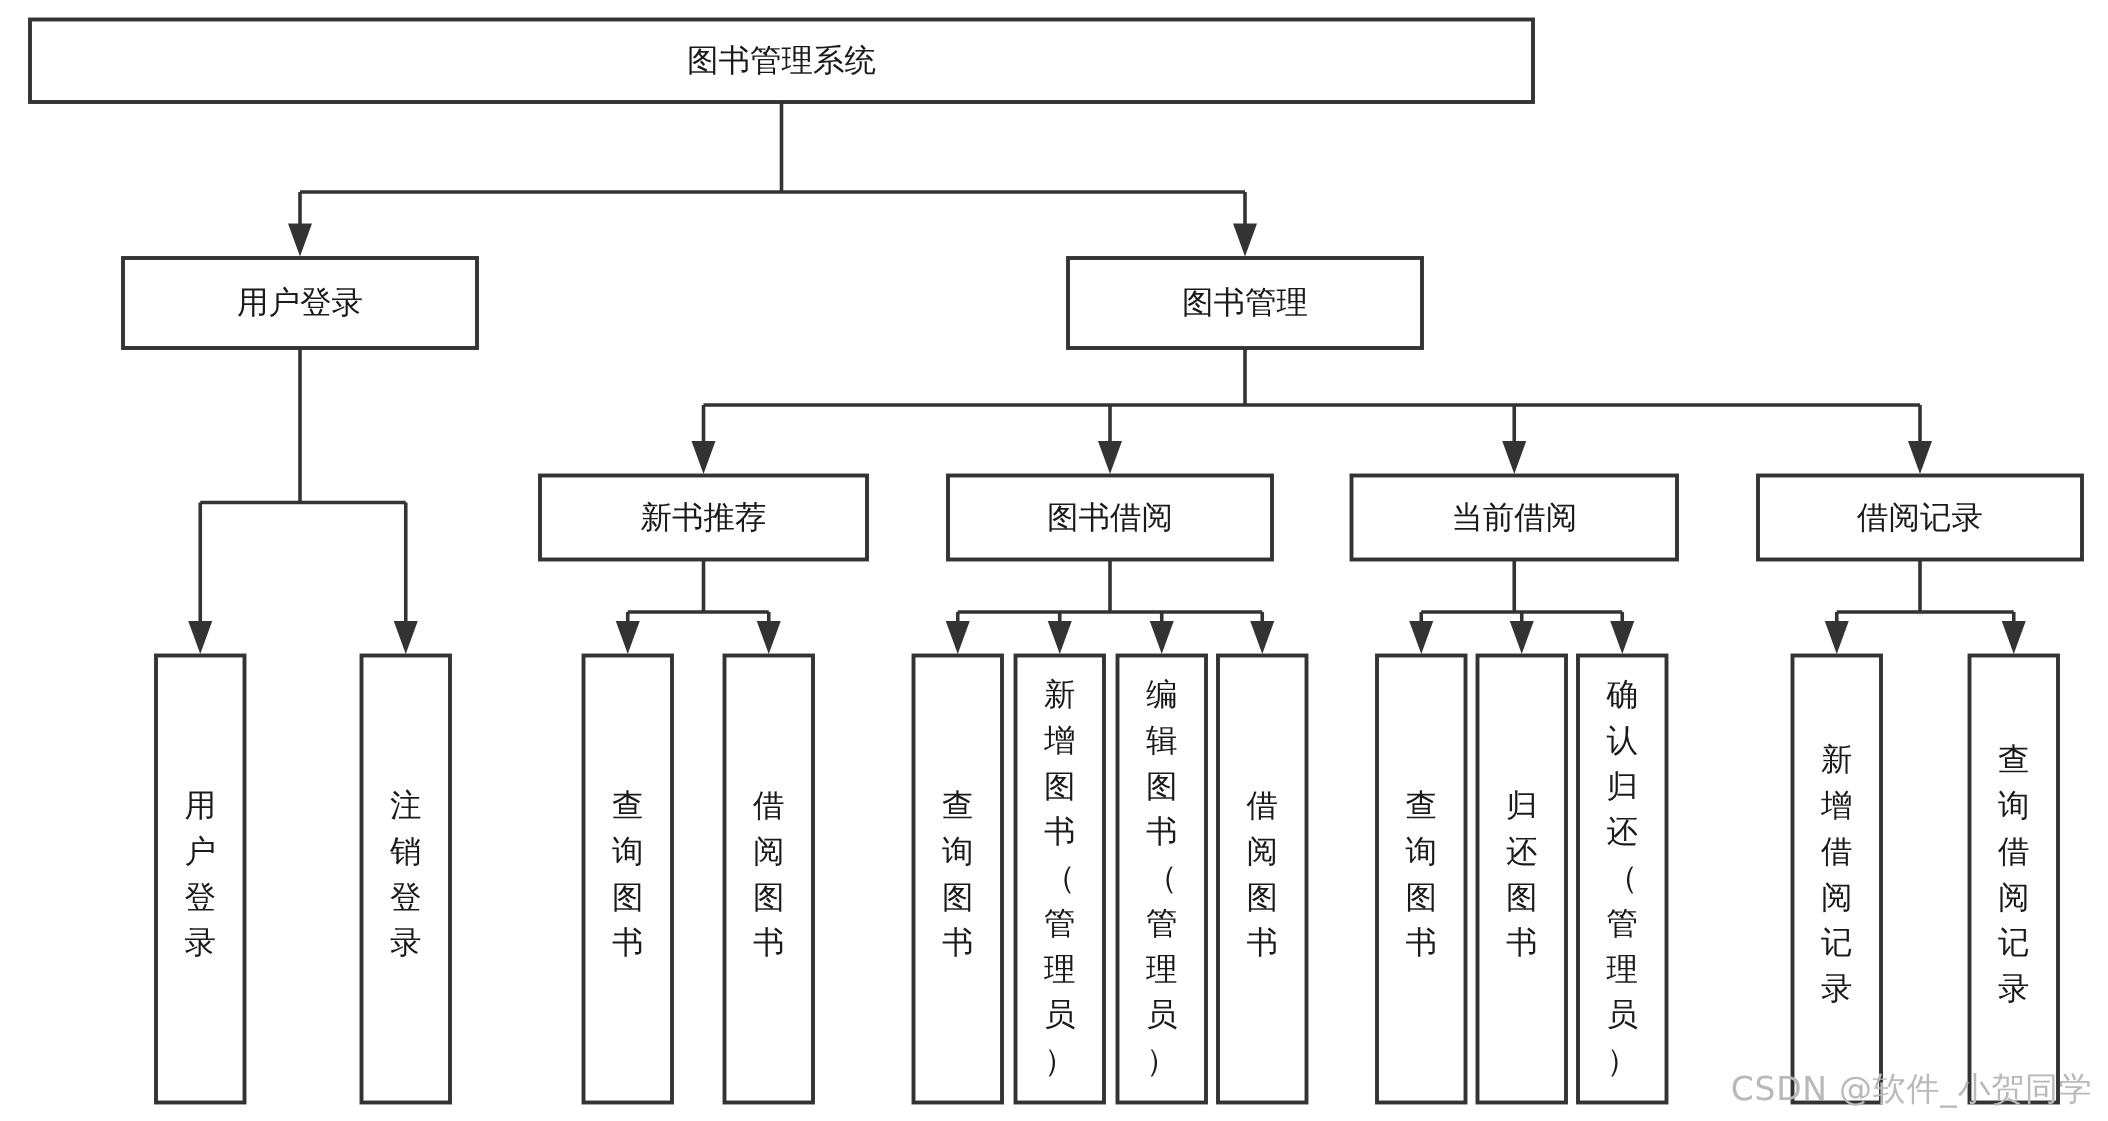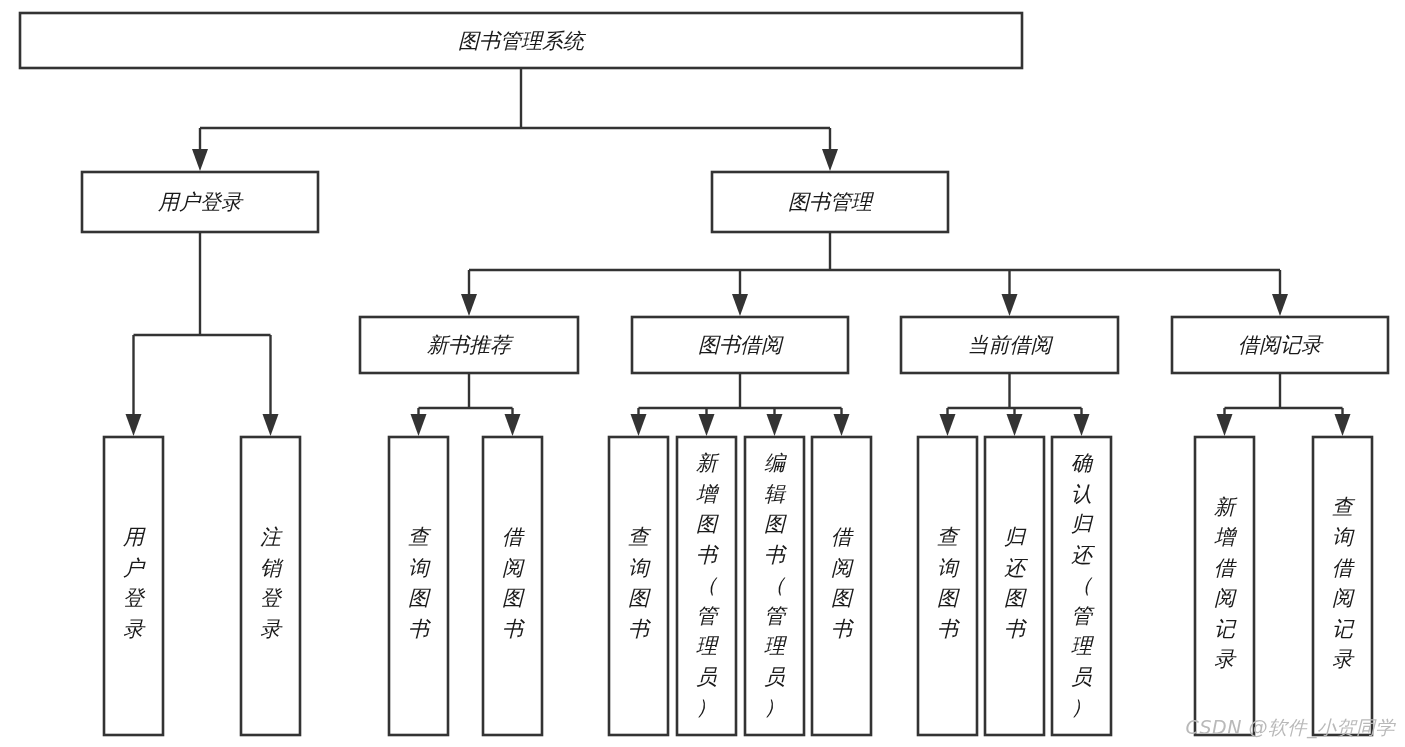--- a/index.html
+++ b/index.html
@@ -11,21 +11,20 @@
     width: 1405px;
     height: 747px;
     font-family: "DejaVu Sans", "Liberation Sans", sans-serif;
     overflow: hidden;
     position: relative;
   }
   #diagram-root {
     position: relative;
     width: 1405px;
     height: 747px;
-    font-style: italic;
   }
   svg#flow-svg {
     position: absolute;
     left: 0;
     top: 0;
     width: 1405px;
     height: 747px;
     display: block;
   }
   .node-box {
@@ -54,21 +53,21 @@
     font-family: "DejaVu Sans", "Liberation Sans", sans-serif;
     font-size: 21px;
     fill: #1a1a1a;
     text-anchor: middle;
   }
   .watermark {
     position: absolute;
     right: 10px;
     bottom: 6px;
     font-family: "DejaVu Sans", "Liberation Sans", sans-serif;
-    font-size: 19px;
+    font-size: 22px;
     color: #b9b9b9;
     letter-spacing: 0.5px;
     white-space: nowrap;
     pointer-events: none;
   }
 </style>
 </head>
 <body>
 
 <div id="diagram-root">

